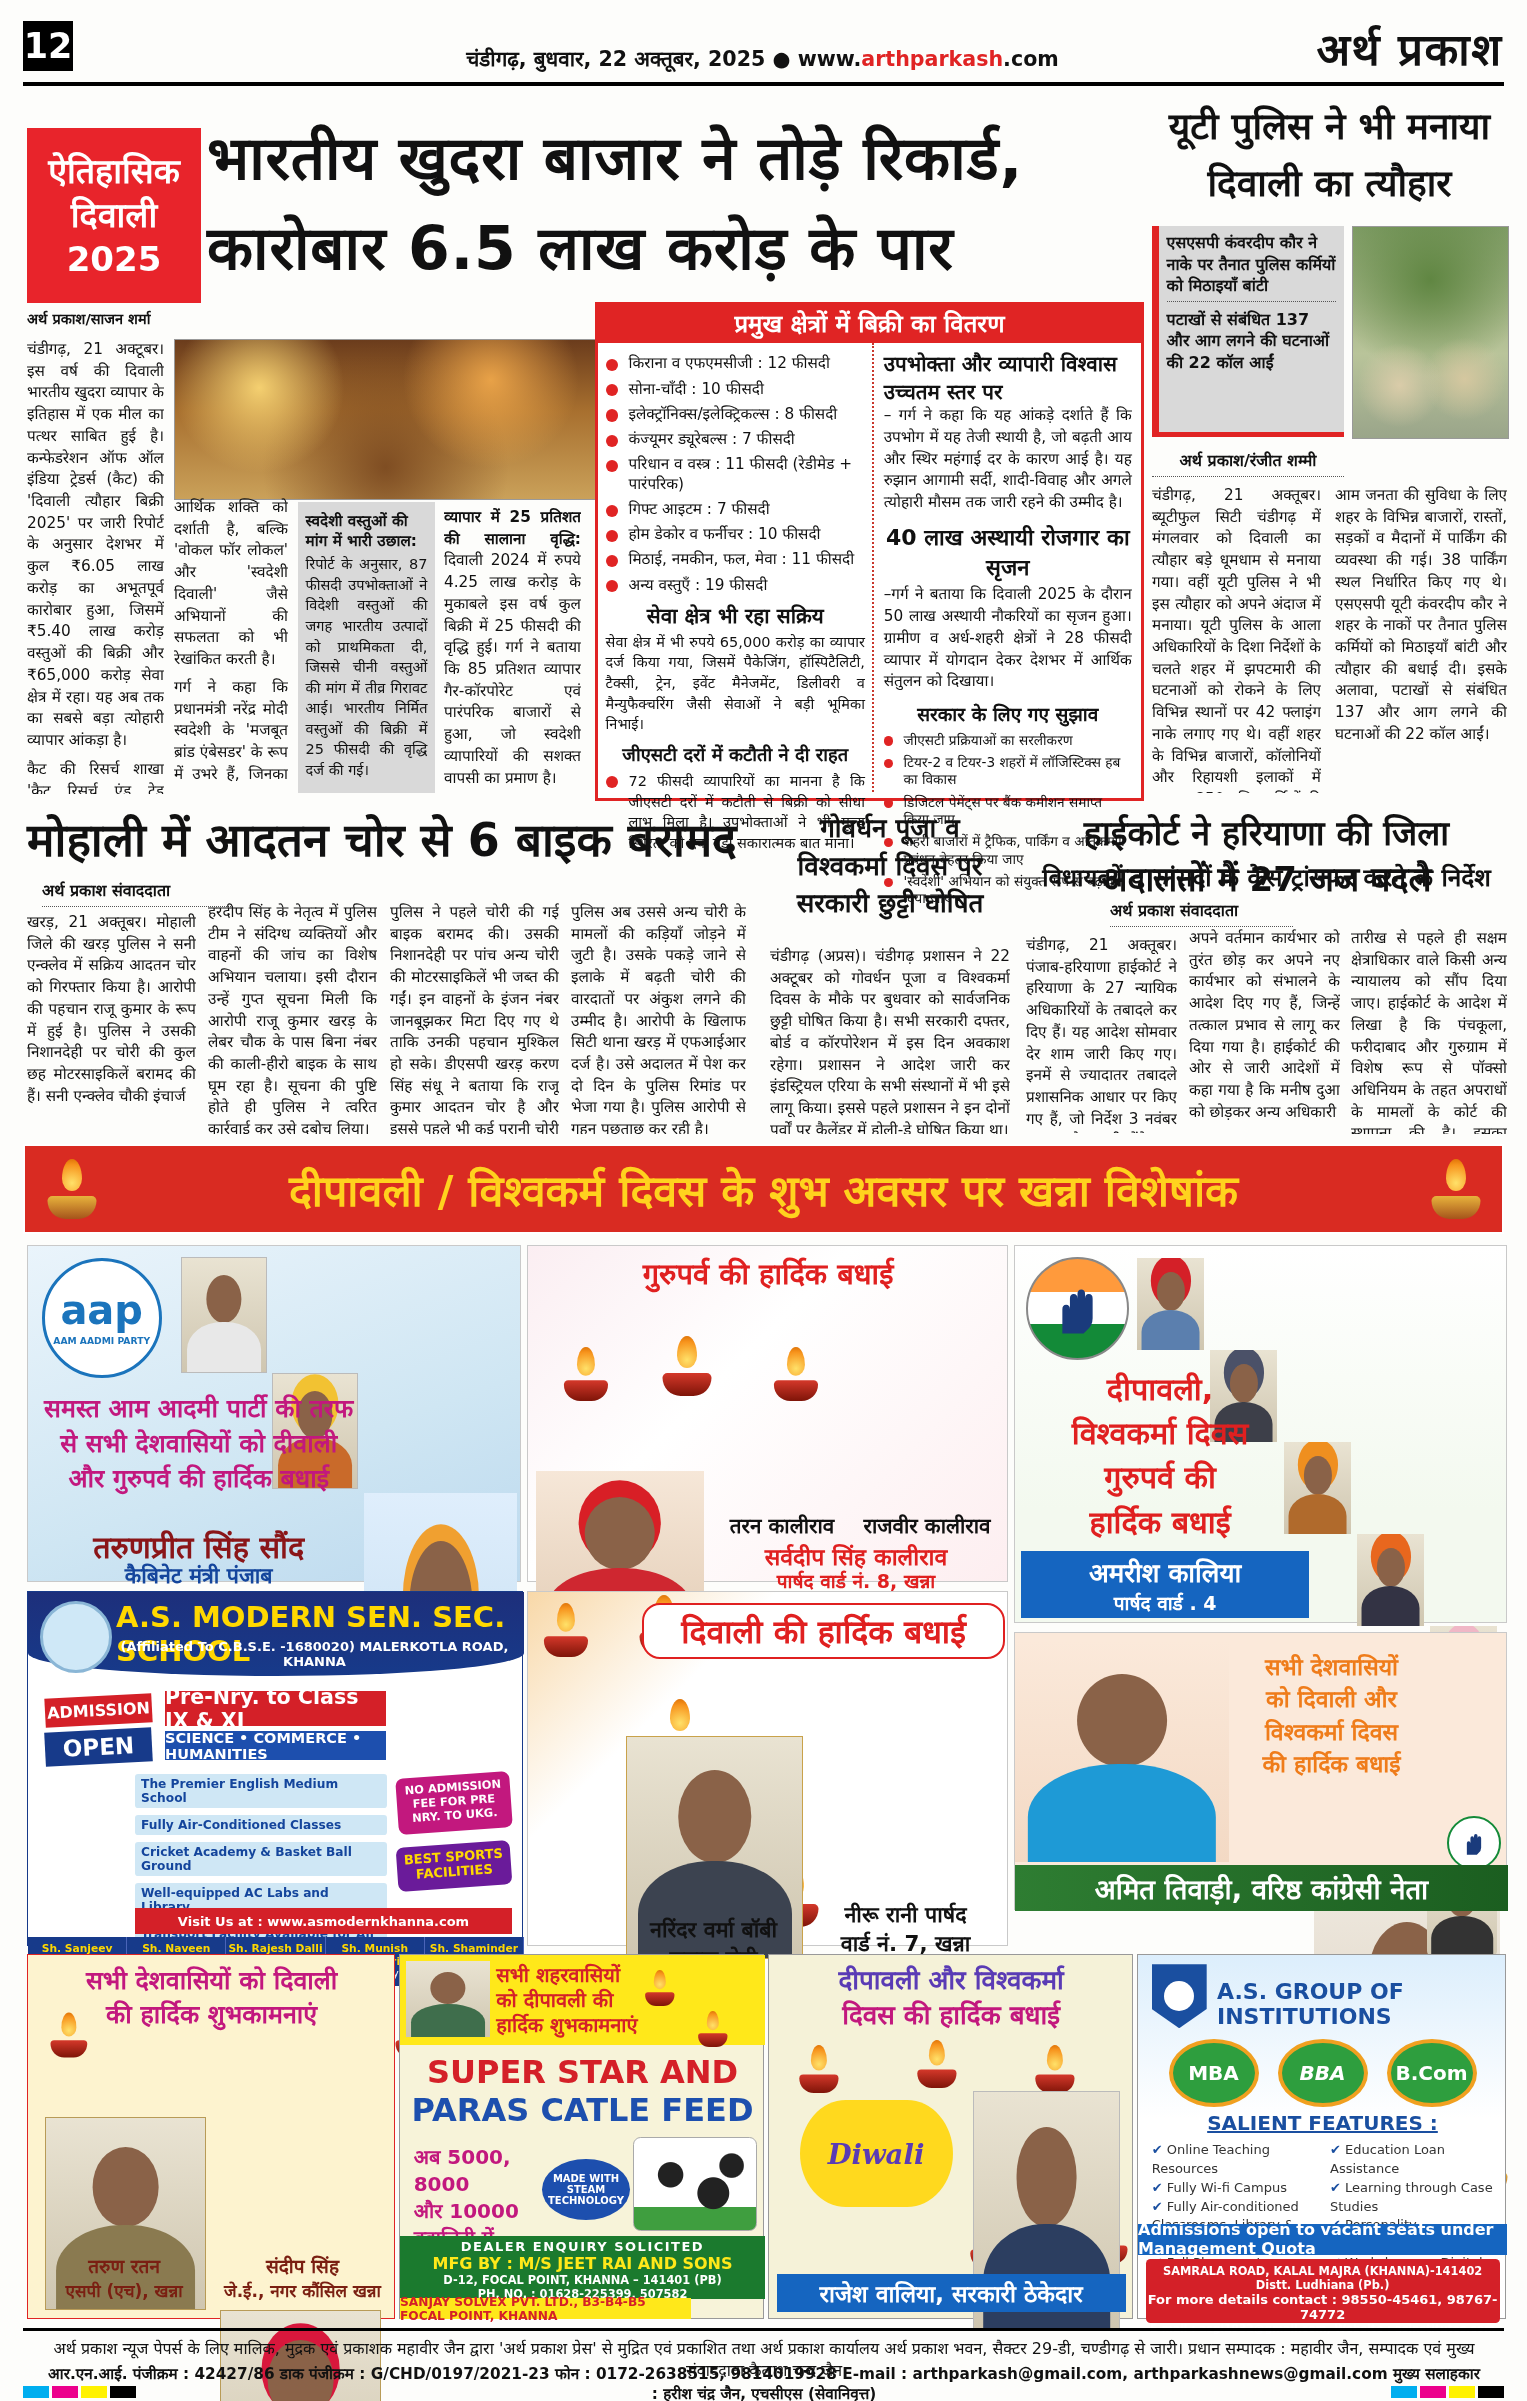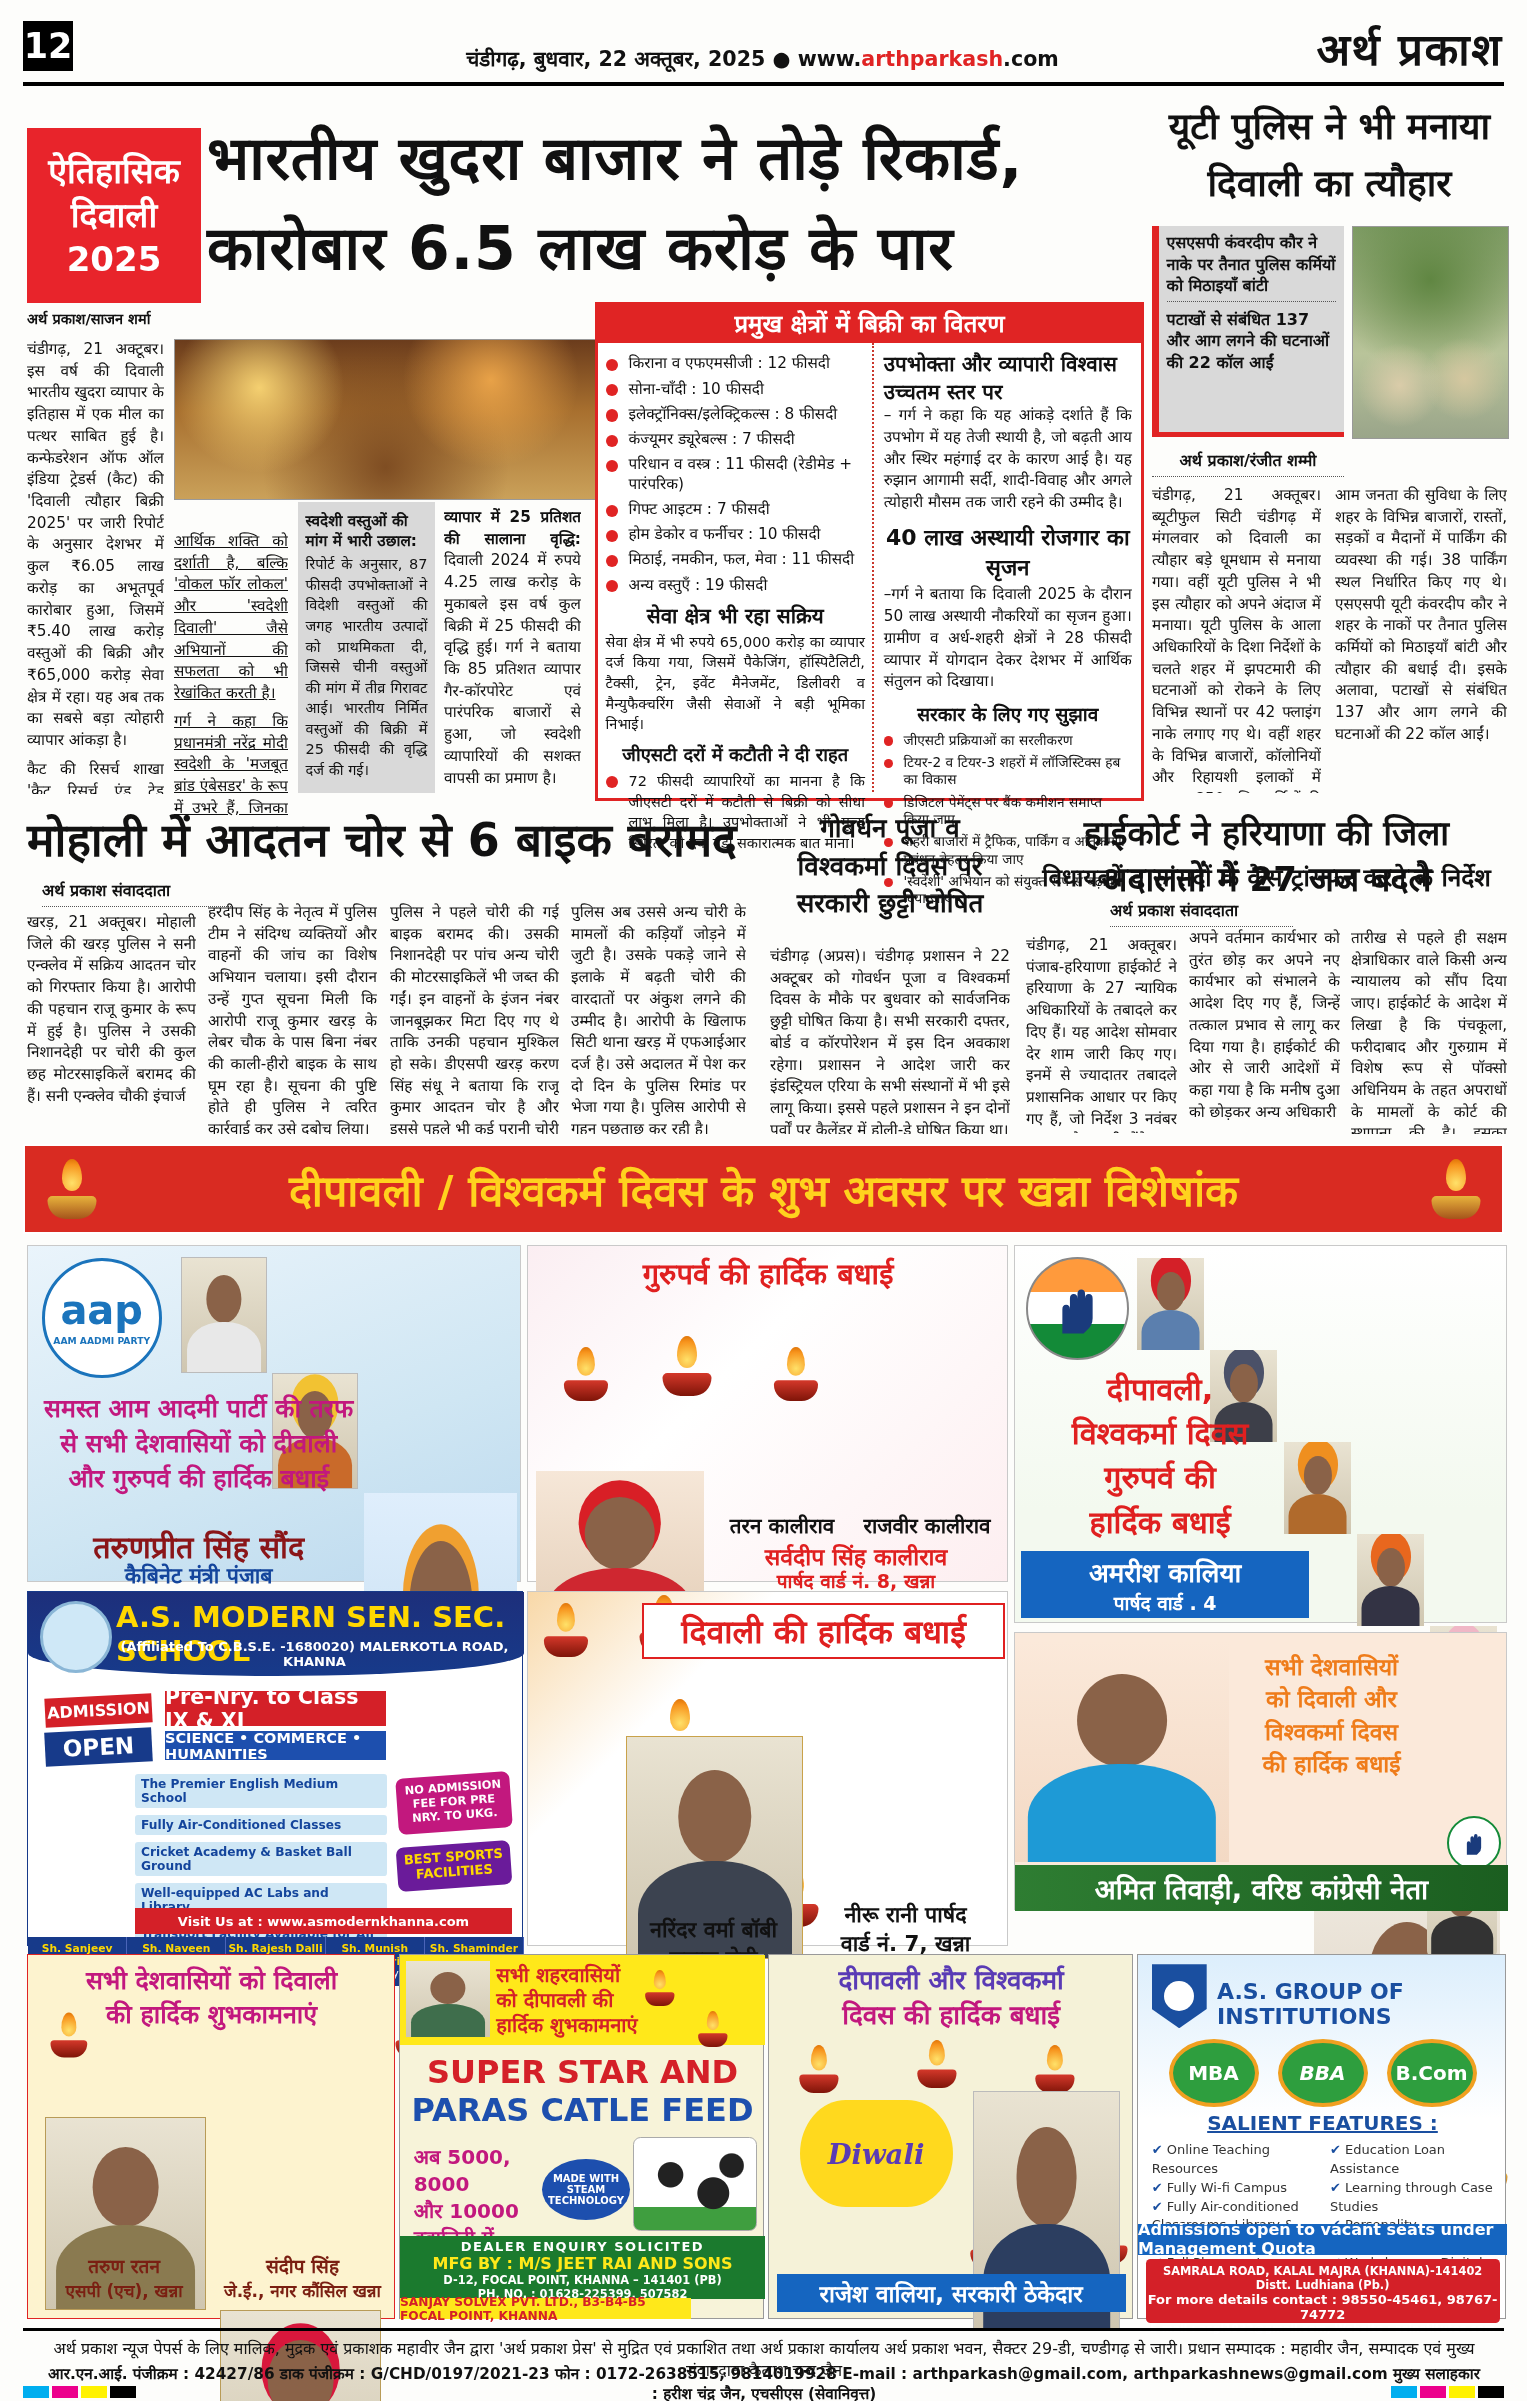--- a/index.html
+++ b/index.html
@@ -96,21 +96,21 @@
   </div>
 
   <div class="abs bodytxt just" style="left:27px;top:339px;width:137px;height:455px;overflow:hidden;">
     <div>चंडीगढ़, 21 अक्टूबर। इस वर्ष की दिवाली भारतीय खुदरा व्यापार के इतिहास में एक मील का पत्थर साबित हुई है। कन्फेडरेशन ऑफ ऑल इंडिया ट्रेडर्स (कैट) की 'दिवाली त्यौहार बिक्री 2025' पर जारी रिपोर्ट के अनुसार देशभर में कुल ₹6.05 लाख करोड़ का अभूतपूर्व कारोबार हुआ, जिसमें ₹5.40 लाख करोड़ वस्तुओं की बिक्री और ₹65,000 करोड़ सेवा क्षेत्र में रहा। यह अब तक का सबसे बड़ा त्योहारी व्यापार आंकड़ा है।</div>
     <div style="margin-top:7.6px;">कैट की रिसर्च शाखा 'कैट रिसर्च एंड ट्रेड डेवलपमेंट सोसाइटी' द्वारा देश के 60 प्रमुख वितरण केंद्रों (राजधानियों व टियर-2 व टियर-3 शहरों) पर आधारित सर्वेक्षण के आधार पर यह रिपोर्ट तैयार की गई है।</div>
 
   </div>
 
   <div class="abs news-photo" style="left:174px;top:339px;width:421px;height:159px;border:0.8px solid #999;"></div>
 
-  <div class="abs bodytxt just" style="left:174px;top:531px;width:114px;height:287px;overflow:hidden;text-decoration:underline;">
+  <div class="abs bodytxt just" style="left:174px;top:497px;width:114px;height:287px;overflow:hidden;">
     <div>आर्थिक शक्ति को दर्शाती है, बल्कि 'वोकल फॉर लोकल' और 'स्वदेशी दिवाली' जैसे अभियानों की सफलता को भी रेखांकित करती है।</div>
     <div style="margin-top:6.1px;">गर्ग ने कहा कि प्रधानमंत्री नरेंद्र मोदी स्वदेशी के 'मजबूत ब्रांड एंबेसडर' के रूप में उभरे हैं, जिनका असर देशभर में महसूस किया गया। हरीश गर्ग ने कहा कि 'दिवाली 2025 भारत की आर्थिक आत्मनिर्भरता, परंपरा और तकनीकी मिश्रण का प्रतीक बन गई है। प्रधानमंत्री नरेंद्र मोदी के नेतृत्व में स्वदेशी भारत की रीढ़ बन चुका है।'</div>
   </div>
 
   <div class="abs graybox" style="left:298px;top:502px;width:137px;height:291px;padding:7.6px;box-sizing:border-box;">
     <div class="b" style="font-size:15.3px;">स्वदेशी वस्तुओं की मांग में भारी उछाल:</div>
     <div class="bodytxt just" style="margin-top:4.6px;font-size:14.5px;">रिपोर्ट के अनुसार, 87 फीसदी उपभोक्ताओं ने विदेशी वस्तुओं की जगह भारतीय उत्पादों को प्राथमिकता दी, जिससे चीनी वस्तुओं की मांग में तीव्र गिरावट आई। भारतीय निर्मित वस्तुओं की बिक्री में 25 फीसदी की वृद्धि दर्ज की गई।</div>
   </div>
 
   <div class="abs bodytxt just" style="left:444px;top:507px;width:137px;height:287px;overflow:hidden;">
@@ -410,21 +410,21 @@
       </div>
       </div>
   </div>
 
   <div class="abs ad" style="left:527px;top:1591px;width:481px;height:355px;background:linear-gradient(135deg,#f8d8a8 0%,#fff 30%);">
     <span class="diya red abs" style="left:10.7px;top:7.6px;transform:scale(.9);"></span>
     <span class="diya red abs" style="left:53px;top:3.1px;"></span>
     <span class="diya red abs" style="left:12.2px;top:107px;"></span>
     <span class="diya red abs" style="left:12.2px;top:191px;"></span>
     <span class="diya red abs" style="left:12.2px;top:275px;"></span>
-    <div class="abs b ctr" style="left:114px;top:10.7px;width:359px;color:#e02020;font-size:32px;border:2.3px solid #e02020;border-radius:0;padding:4.6px 0;background:#fff;">
+    <div class="abs b ctr" style="left:114px;top:10.7px;width:359px;color:#e02020;font-size:32px;border:2.3px solid #e02020;border-radius:18px;padding:4.6px 0;background:#fff;">
       <span>दिवाली की हार्दिक बधाई</span>
     </div>
     <div class="abs ph" style="left:98px;top:81px;width:175px;height:221px;--shirt:#3c4350;border:1.5px solid #c9a24a;"></div>
     <div class="abs ph" style="left:290px;top:81px;width:175px;height:221px;--shirt:#1d5e3e;border:1.5px solid #c9a24a;"></div>
     <div class="abs b ctr" style="left:90px;top:307px;width:191px;font-size:21.4px;margin-top:15px;">
       <div>नरिंदर वर्मा बॉबी</div>
       <div>समाज सेवी</div>
     </div>
     <div class="abs b ctr" style="left:282px;top:307px;width:191px;font-size:21.4px;">
       <div>नीरू रानी पार्षद</div>

